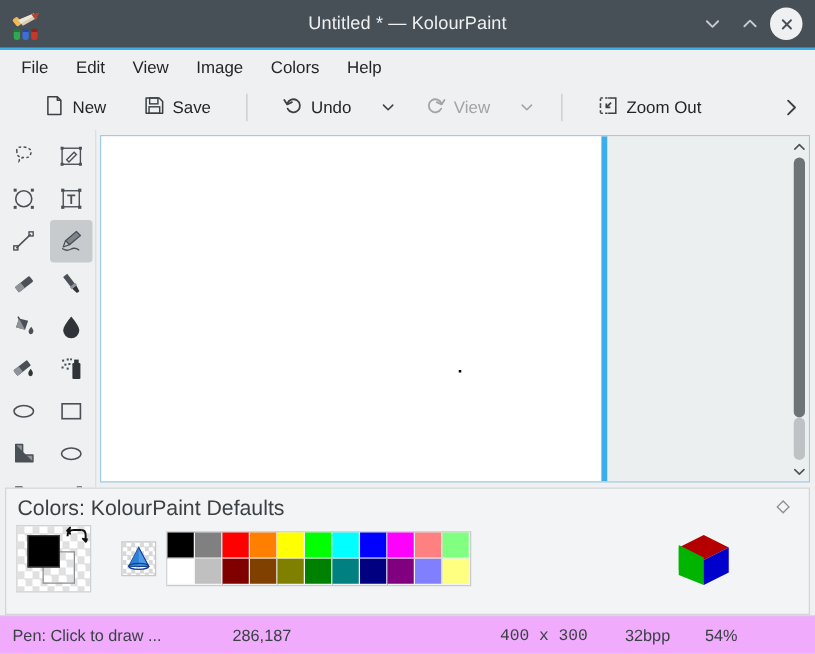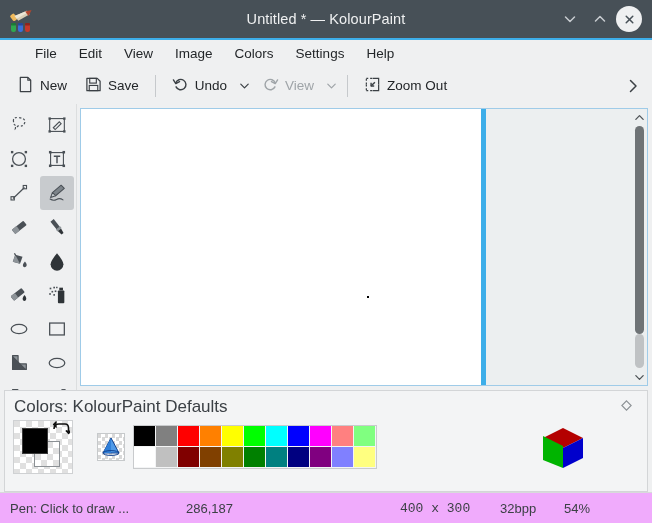--- a/index.html
+++ b/index.html
@@ -71,40 +71,40 @@
     color: #475057;
   }
   .chev { display:block; }
 
   
   .menubar {
     height: 27px;
     min-height: 27px;
     display: flex;
     align-items: center;
-    padding-left: 24px;
+    padding-left: 6px;
     background: #eff0f1;
     font-size: 13.5px;
   }
   .menu-item {
     padding: 3px 11px;
     border-radius: 3px;
     color: #232629;
     white-space: nowrap;
   }
 
   
   .toolbar {
     height: 37px;
     min-height: 37px;
     display: flex;
     align-items: center;
-    padding-left: 8px;
+    padding-left: 26px;
     background: #eff0f1;
-    gap: 0px;
+    gap: 12px;
   }
   .tb-btn {
     display: flex;
     align-items: center;
     gap: 6px;
     padding: 4px 9px;
     border-radius: 3px;
     font-size: 13.5px;
     white-space: nowrap;
   }
@@ -366,21 +366,20 @@
       </div>
     </div>
   </div>
 
   <div class="menubar">
     <div class="menu-item">File</div>
     <div class="menu-item">Edit</div>
     <div class="menu-item">View</div>
     <div class="menu-item">Image</div>
     <div class="menu-item">Colors</div>
-    <div class="menu-item">Settings</div>
     <div class="menu-item">Help</div>
   </div>
 
   <div class="toolbar">
 
     <div class="tb-btn">
       <span>
         <svg width="17" height="17" viewBox="0 0 18 18">
           <path d="M3.5 1.5 h8 l3 3 v12 h-11 z" fill="none" stroke="#3b4045" stroke-width="1.3" stroke-linejoin="round"></path>
           <path d="M11.5 1.5 v3 h3" fill="none" stroke="#3b4045" stroke-width="1.3" stroke-linejoin="round"></path>

